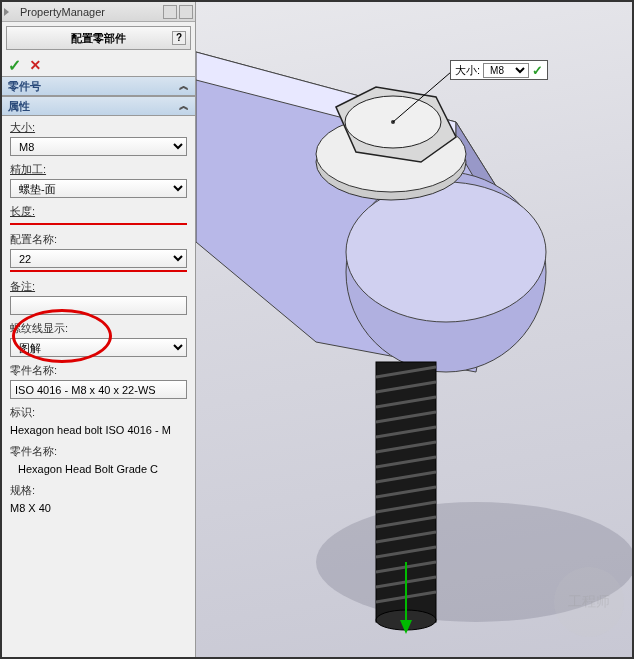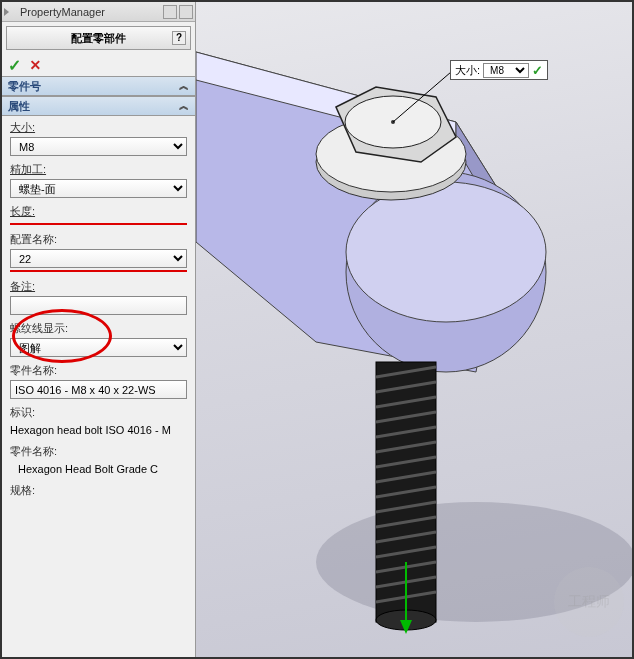--- a/index.html
+++ b/index.html
@@ -107,20 +107,21 @@
     <div style="padding:2px 0">Hexagon head bolt ISO 4016 - M</div>
   </div>
 
   <div class="field">
     <div class="label">零件名称:</div>
     <div style="padding:2px 8px">Hexagon Head Bolt Grade C</div>
   </div>
 
   <div class="field">
     <div class="label">规格:</div>
+    <div style="padding:2px 0">M8 X 40</div>
   </div>
 </div>
 
 <div class="viewport">
   <svg class="render" viewBox="0 0 438 655">
 
     <ellipse cx="280" cy="560" rx="160" ry="60" fill="rgba(100,100,120,0.25)"></ellipse>
 
     <polygon points="0,50 260,120 310,200 280,370 120,340 0,240" fill="#b8b8e8" stroke="#444" stroke-width="1"></polygon>
     <polygon points="0,50 260,120 260,145 0,78" fill="#e8e8ff" stroke="#444"></polygon>

